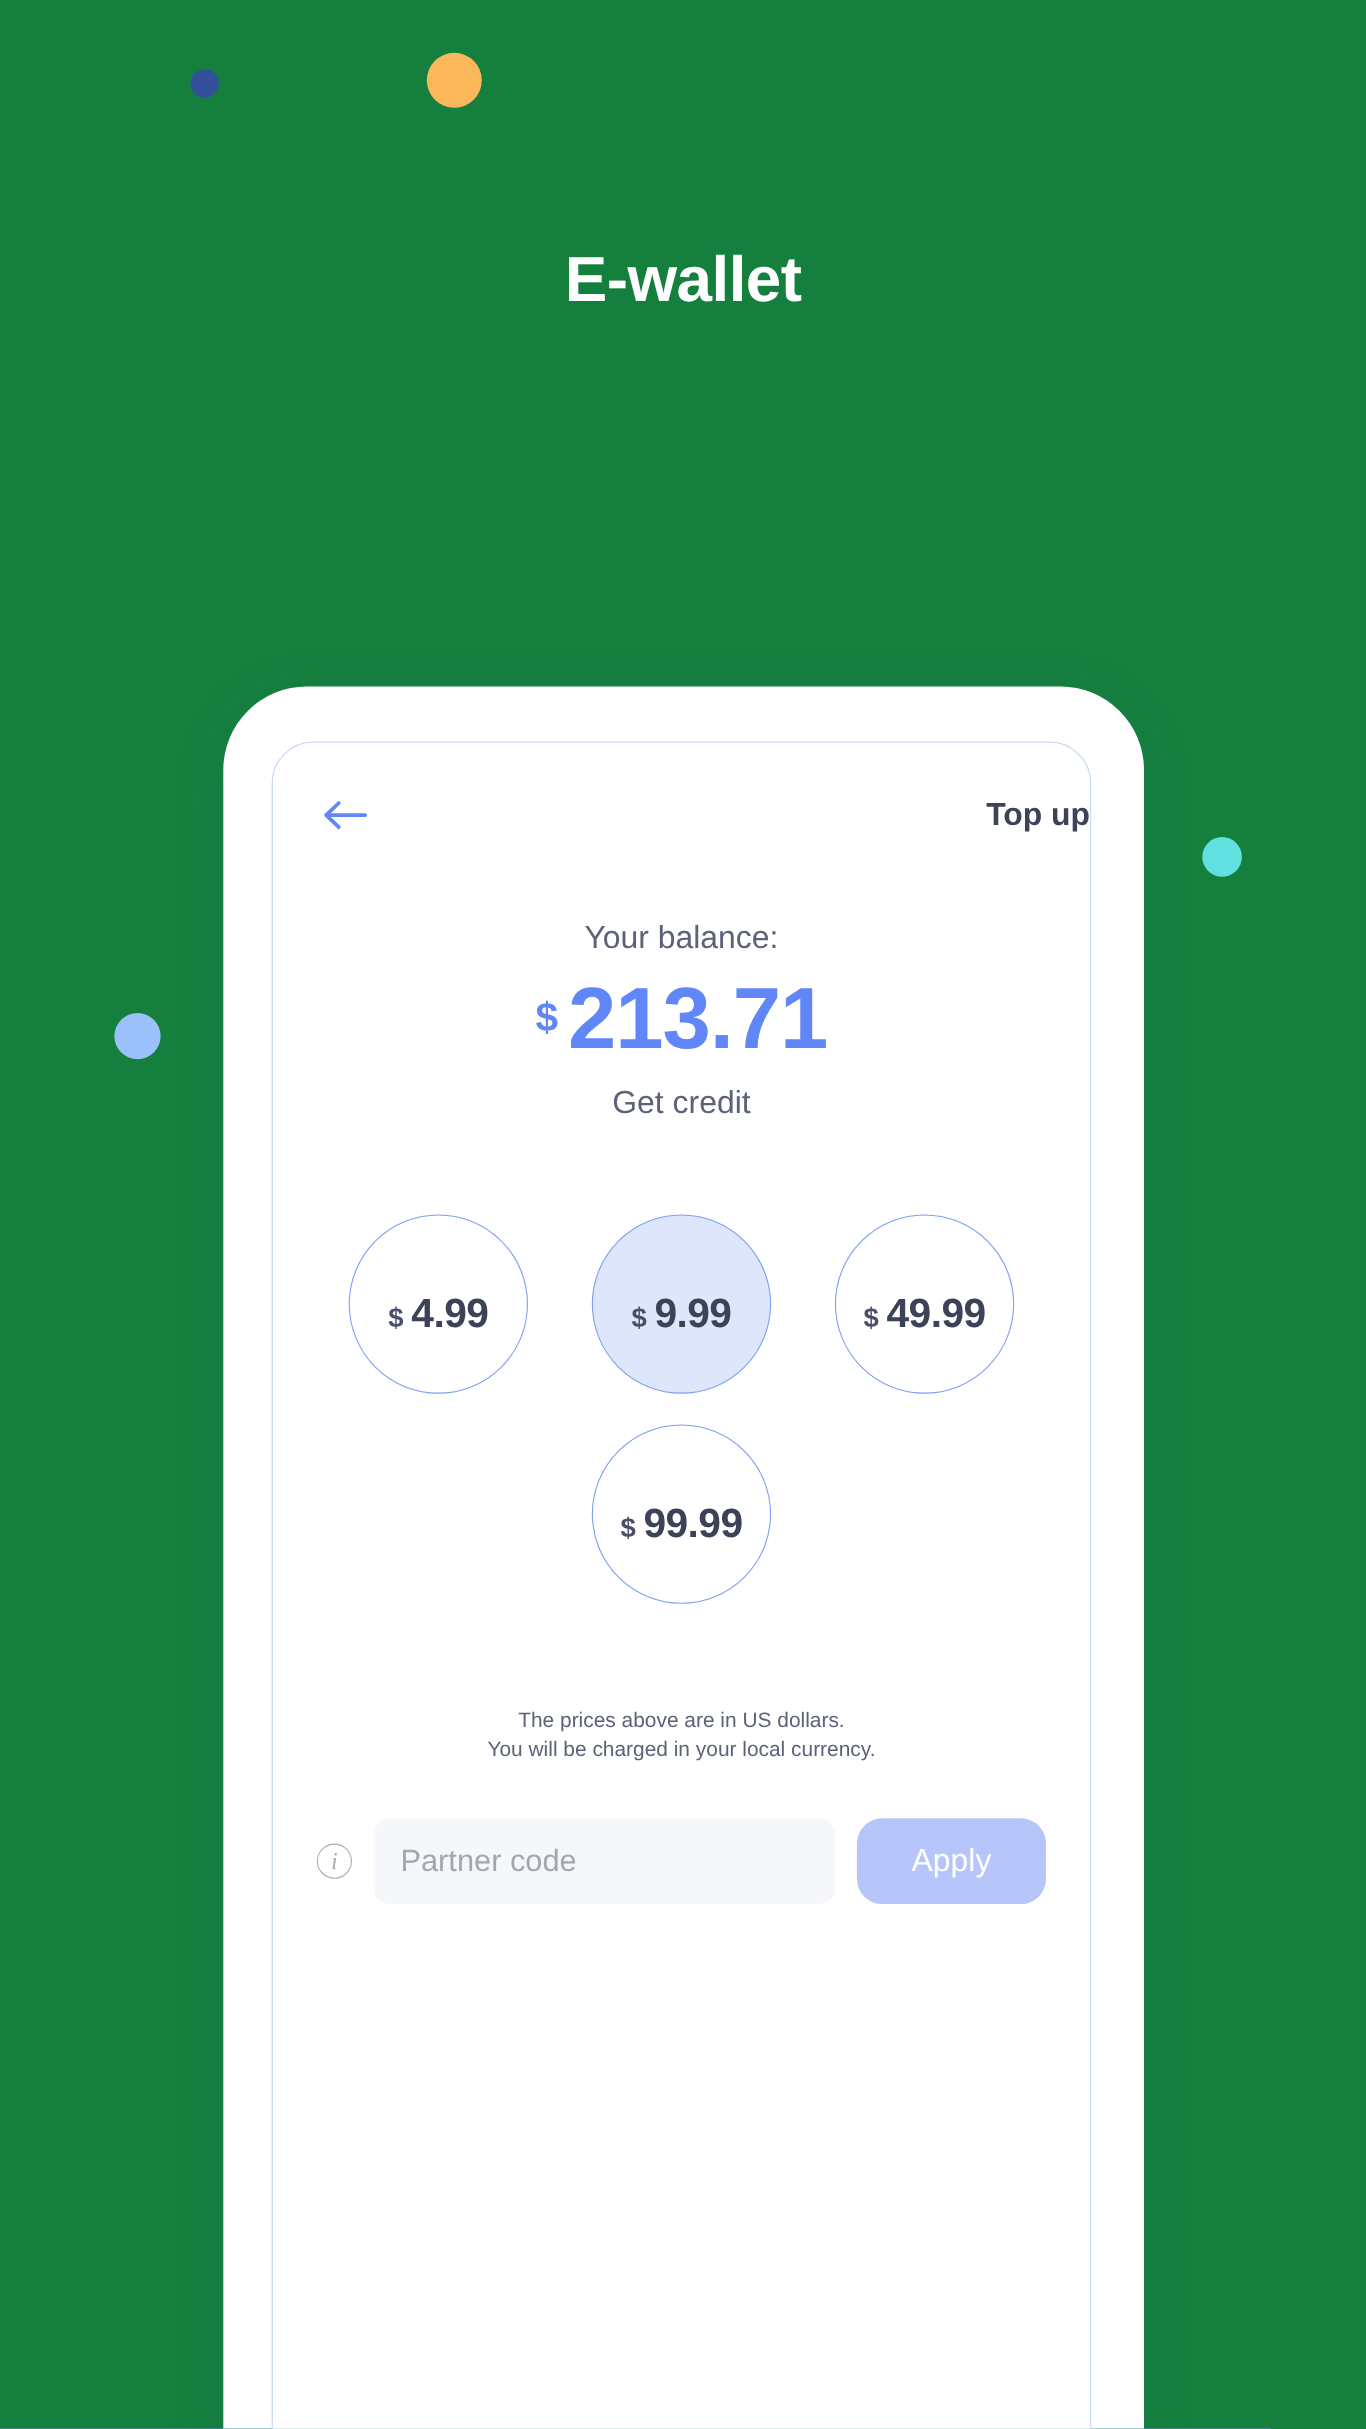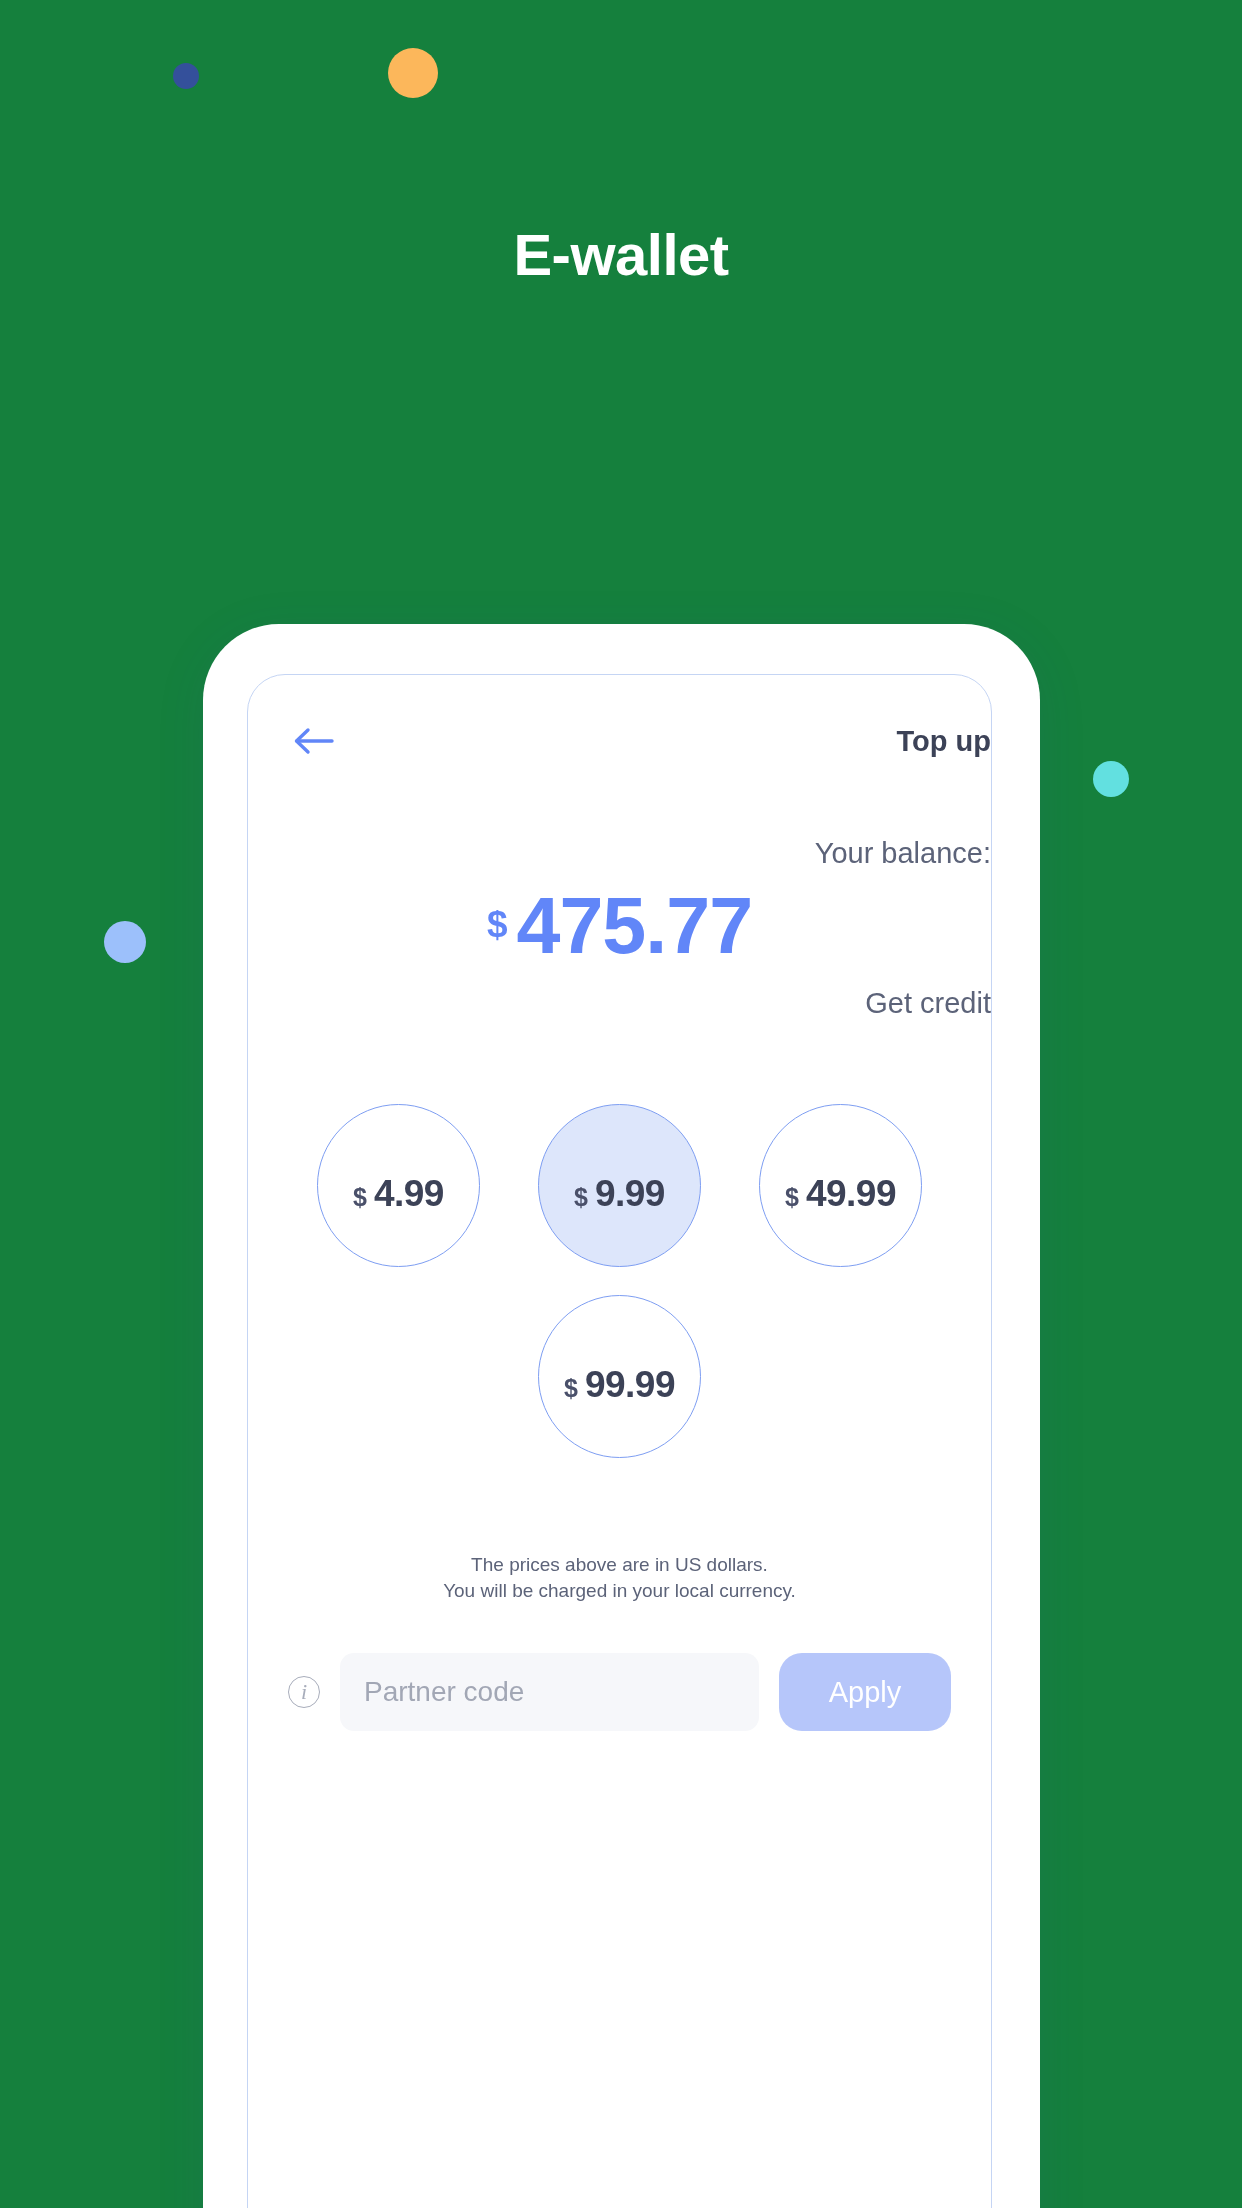--- a/index.html
+++ b/index.html
@@ -107,21 +107,21 @@
     width: 100%;
     text-align: right;
     font-size: 29px;
     font-weight: bold;
     color: #3c4257;
   }
 
   
   .balance-block {
     margin-top: 44px;
-    text-align: right;
+    text-align: center;
   }
   .balance-label {
     font-size: 29px;
     color: #5c6379;
     line-height: 1;
   }
   .balance-amount-row {
     margin-top: 18px;
     display: flex;
     align-items: baseline;
@@ -287,21 +287,21 @@
           <path d="M16 4 L4.5 15 L16 26" stroke="#6186f8" stroke-width="3.4" stroke-linecap="round" stroke-linejoin="round" fill="none"></path>
         </svg>
       </div>
       <div class="app-title">Top up</div>
     </div>
 
     <div class="balance-block">
       <div class="balance-label">Your balance:</div>
       <div class="balance-amount-row">
         <span class="balance-currency">$</span>
-        <span class="balance-value">475.77</span>
+        <span class="balance-value">213.71</span>
       </div>
       <div class="balance-link">Get credit</div>
     </div>
 
     <div class="price-grid">
       <div class="price-circle">
         <span class="price-currency">$</span>
         <span class="price-value">4.99</span>
       </div>
       <div class="price-circle selected">

